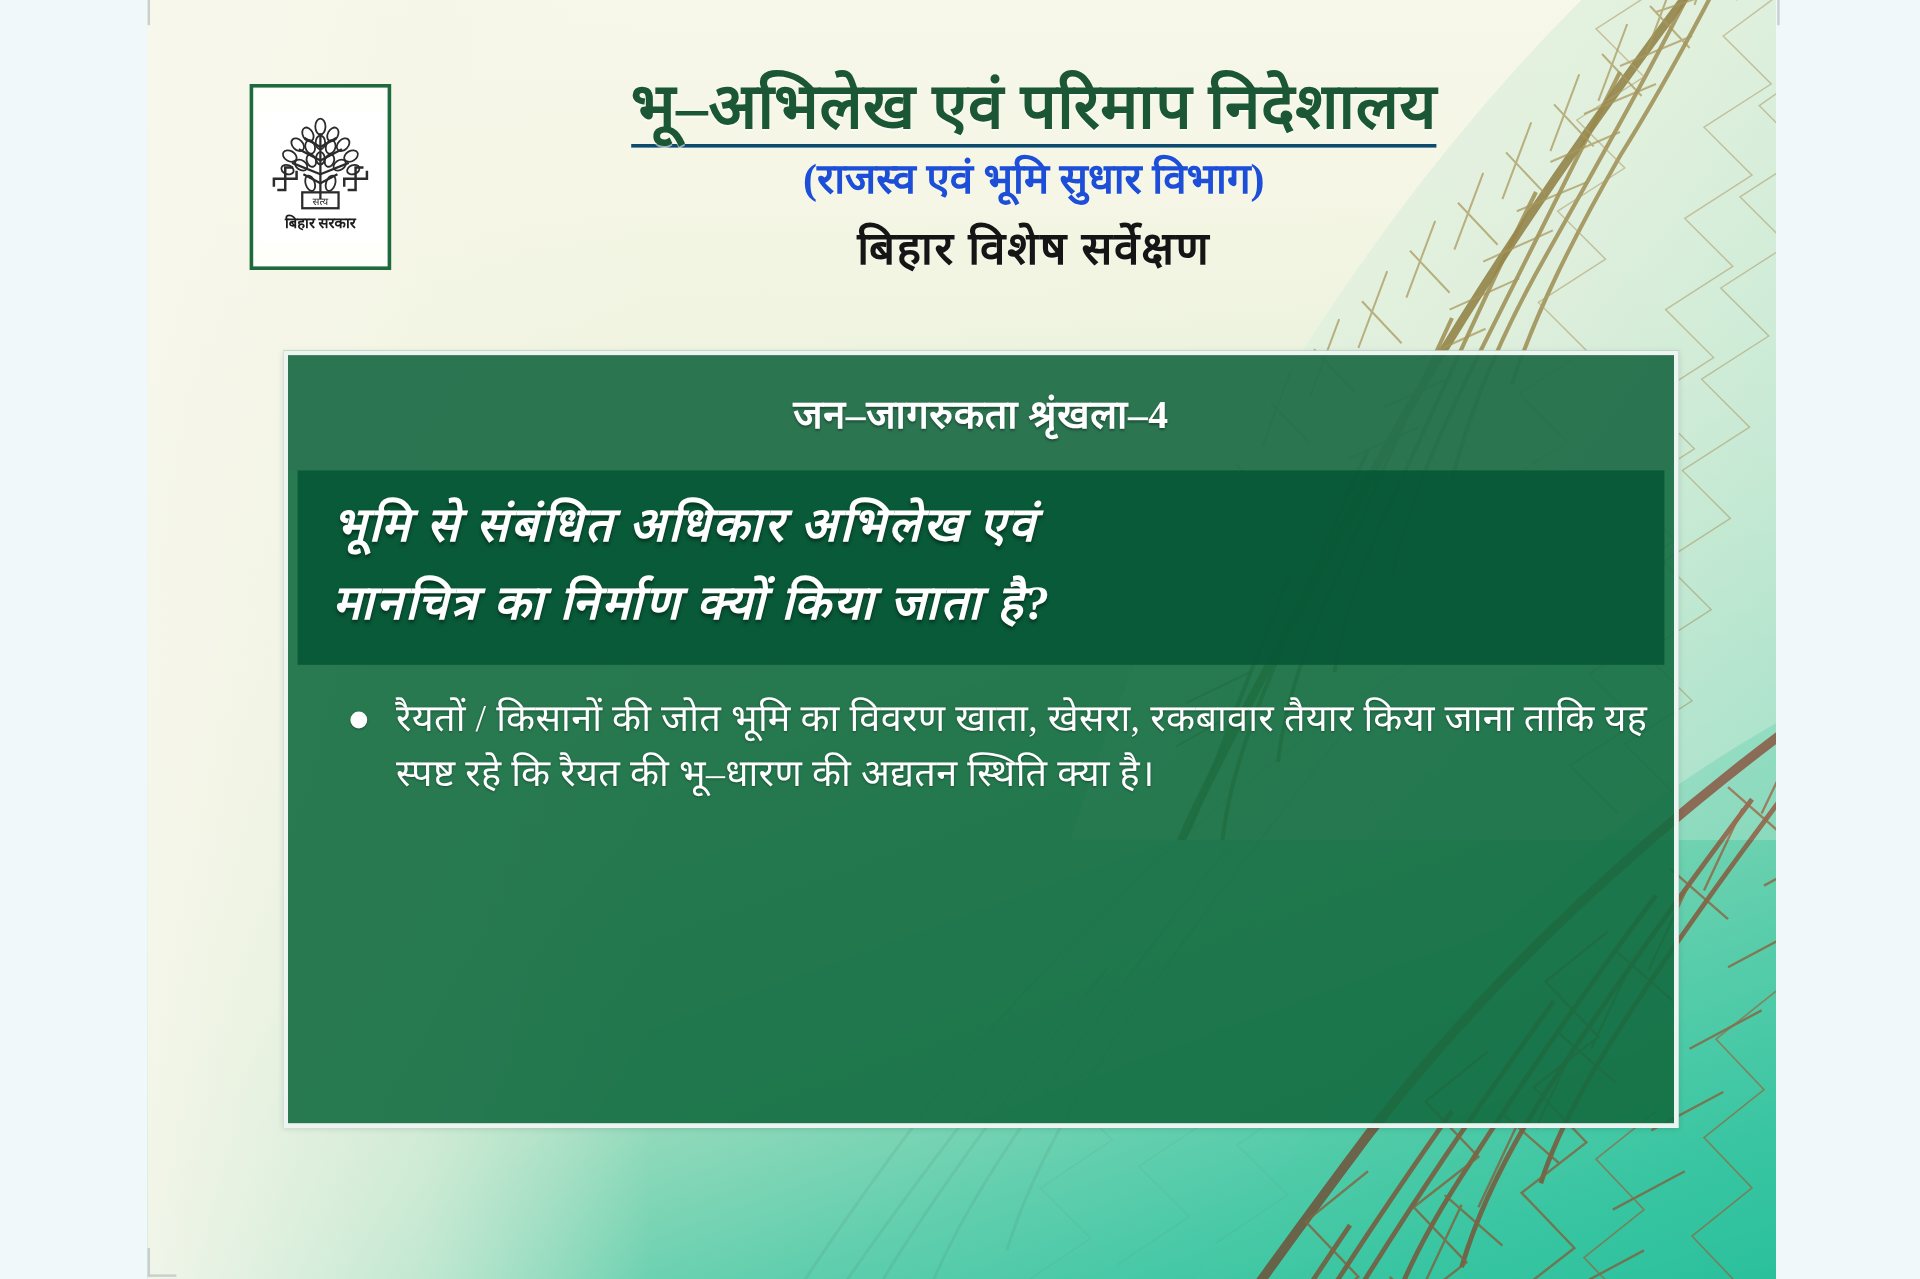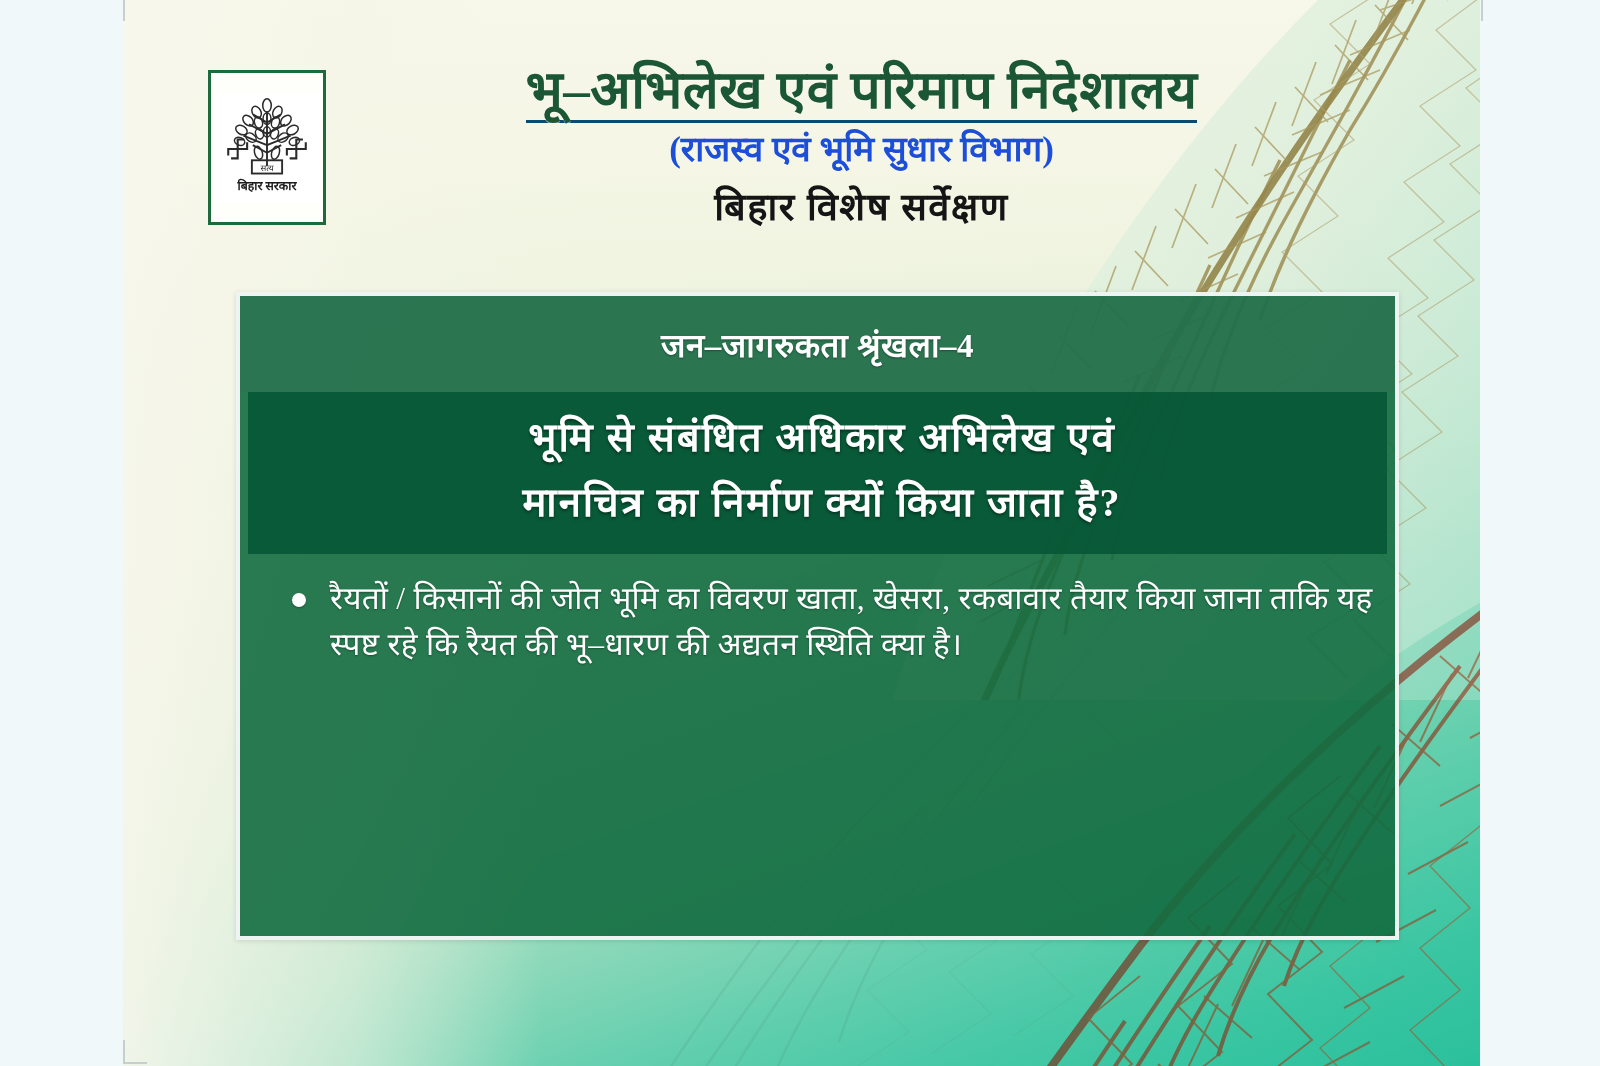--- a/index.html
+++ b/index.html
@@ -187,21 +187,21 @@
     font-size: 33px;
     font-weight: bold;
     color: #ffffff;
     letter-spacing: 0.5px;
     text-shadow: 0 1px 2px rgba(0,0,0,0.35);
   }
   .question-band {
     margin: 0 8px;
     padding: 14px 20px 18px 29px;
     background: rgba(8, 88, 55, 0.96);
-    text-align: center;
+    font-style: italic;
   }
   .question-line {
     font-family: "Liberation Serif", serif;
     font-size: 40px;
     font-weight: bold;
     color: #ffffff;
     letter-spacing: 2px;
     line-height: 1.62;
     text-shadow: 0 2px 3px rgba(0,0,0,0.4);
   }

